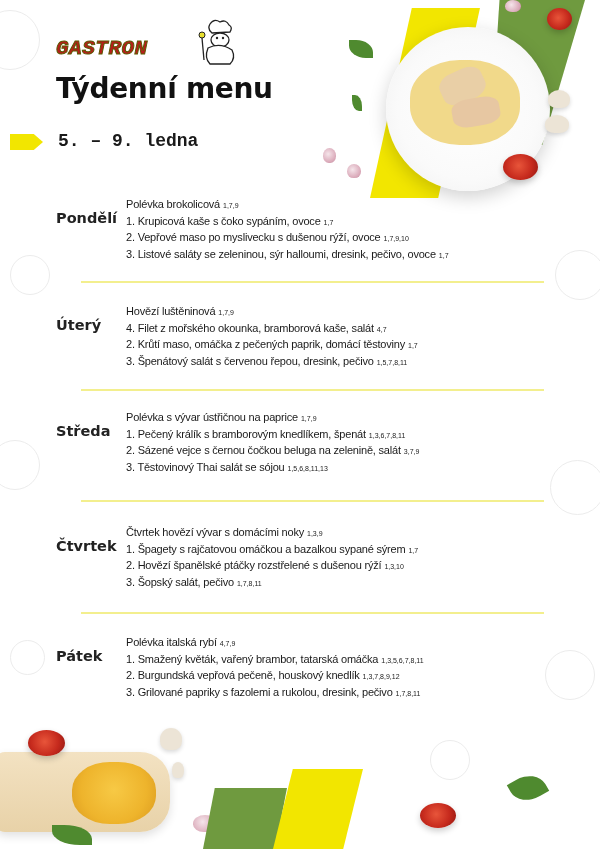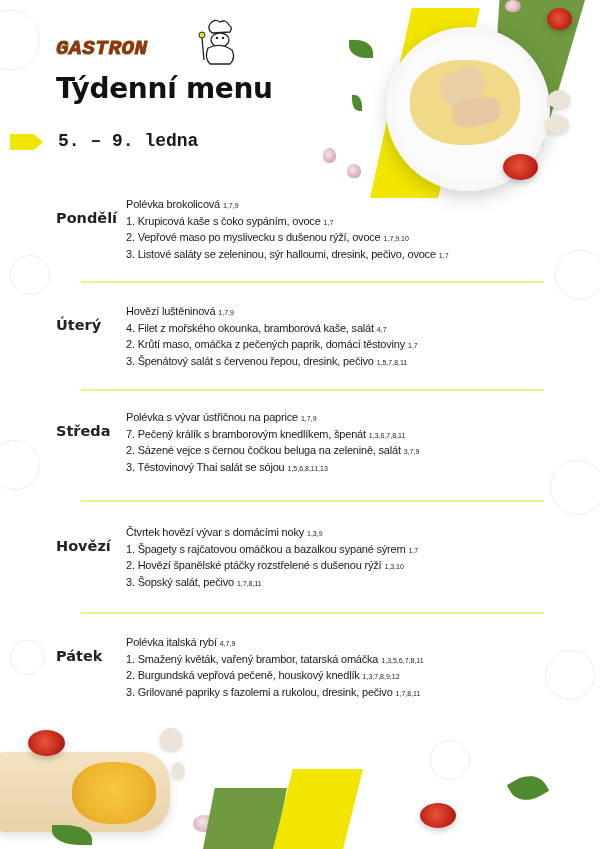--- a/index.html
+++ b/index.html
@@ -103,29 +103,29 @@
     <div class="line dish"><span>2. Krůtí maso, omáčka z pečených paprik, domácí těstoviny</span><span class="al">1,7</span></div>
     <div class="line dish"><span>3. Špenátový salát s červenou řepou, dresink, pečivo</span><span class="al">1,5,7,8,11</span></div>
   </div>
 </div>
 <div class="sep" style="top:389px;"></div>
 
 <div class="day" style="top:407px;">
   <div class="day-name">Středa</div>
   <div class="items">
     <div class="line soup"><span>Polévka s vývar ústřičnou na paprice</span><span class="al">1,7,9</span></div>
-    <div class="line dish"><span>7. Pečený králík s bramborovým knedlíkem, špenát</span><span class="al">1,3,6,7,8,11</span></div>
+    <div class="line dish"><span>1. Pečený králík s bramborovým knedlíkem, špenát</span><span class="al">1,3,6,7,8,11</span></div>
     <div class="line dish"><span>2. Sázené vejce s černou čočkou beluga na zelenině, salát</span><span class="al">3,7,9</span></div>
     <div class="line dish"><span>3. Těstovinový Thai salát se sójou</span><span class="al">1,5,6,8,11,13</span></div>
   </div>
 </div>
 <div class="sep" style="top:500px;"></div>
 
 <div class="day" style="top:522px;">
-  <div class="day-name">Hovězí</div>
+  <div class="day-name">Čtvrtek</div>
   <div class="items">
     <div class="line soup"><span>Čtvrtek hovězí vývar s domácími noky</span><span class="al">1,3,9</span></div>
     <div class="line dish"><span>1. Špagety s rajčatovou omáčkou a bazalkou sypané sýrem</span><span class="al">1,7</span></div>
     <div class="line dish"><span>2. Hovězí španělské ptáčky rozstřelené s dušenou rýží</span><span class="al">1,3,10</span></div>
     <div class="line dish"><span>3. Šopský salát, pečivo</span><span class="al">1,7,8,11</span></div>
   </div>
 </div>
 <div class="sep" style="top:612px;"></div>
 
 <div class="day" style="top:632px;">

